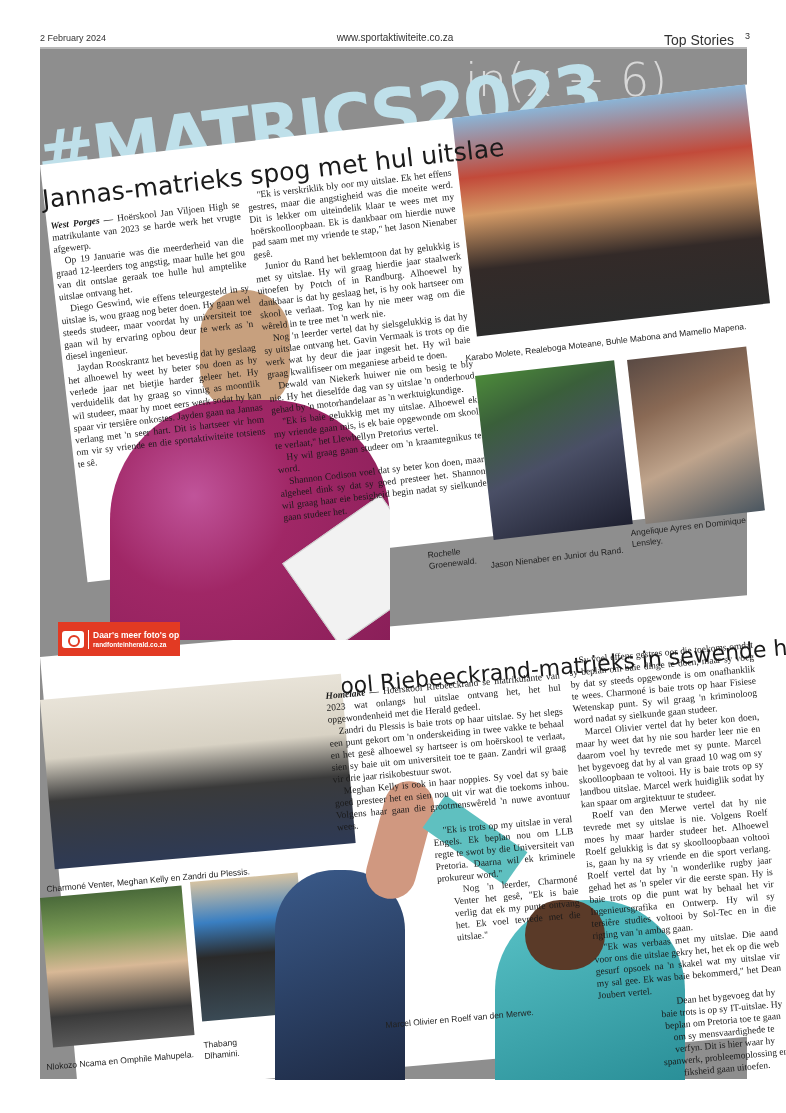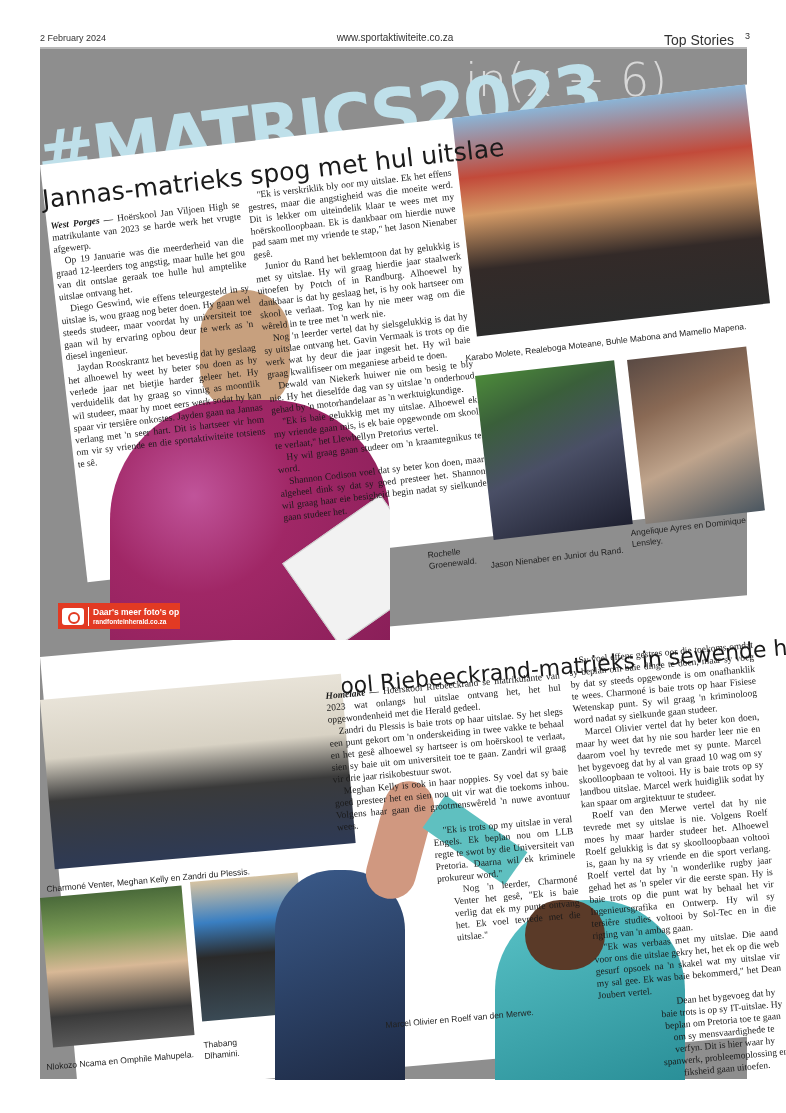--- a/index.html
+++ b/index.html
@@ -35,21 +35,21 @@
   .col p.first { text-indent: 0; }
   .col .dateline { font-style: italic; font-weight: bold; }
   .c1 { left: 50px; top: 220px; width: 190px; transform: rotate(-6.5deg); }
   .c2 { left: 246px; top: 190px; width: 206px; transform: rotate(-6.5deg); }
   .c3 { left: 325px; top: 690px; width: 235px; transform: rotate(-5deg); }
   .c4 { left: 568px; top: 655px; width: 185px; transform: rotate(-5deg); }
 
   .photo { position: absolute; overflow: hidden; transform-origin: left top; }
   .caption { position: absolute; font-family: "Liberation Sans", sans-serif; font-size: 8.5px; color: #222; white-space: nowrap; transform-origin: left top; }
 
-  .promo { position: absolute; left: 58px; top: 603px; width: 122px; height: 26px; background: #e23a23; display: flex; align-items: center; padding-left: 4px; }
+  .promo { position: absolute; left: 58px; top: 622px; width: 122px; height: 34px; background: #e23a23; display: flex; align-items: center; padding-left: 4px; }
   .promo .cam { width: 22px; height: 17px; background: #fff; border-radius: 3px; position: relative; margin-right: 4px; }
   .promo .cam::after { content: ""; position: absolute; left: 6px; top: 4px; width: 8px; height: 8px; border-radius: 50%; border: 2px solid #e23a23; }
   .promo .sep { width: 1px; height: 19px; background: #fff; margin-right: 4px; }
   .promo .t1 { font-family: "Liberation Sans", sans-serif; font-size: 8.5px; font-weight: bold; color: #fff; line-height: 10px; }
   .promo .t2 { font-family: "Liberation Sans", sans-serif; font-size: 6.5px; font-weight: bold; color: #fff; line-height: 9px; }
 </style>
 </head>
 <body>
 
 <div class="topbar">

